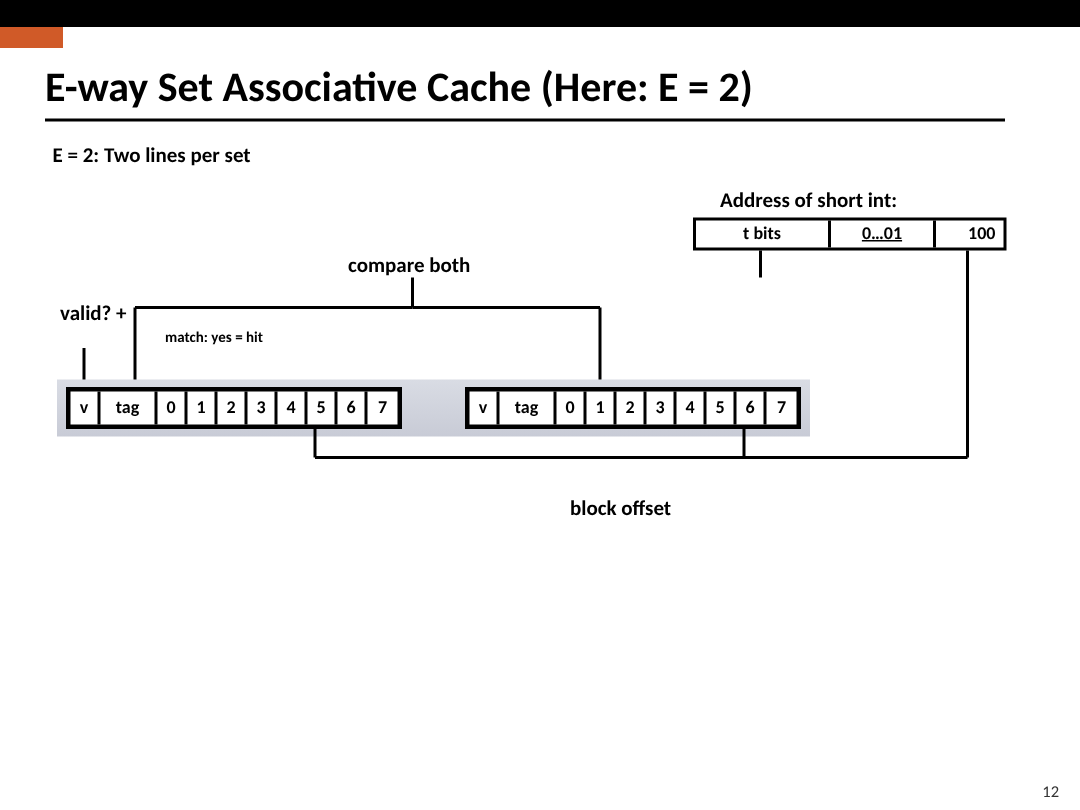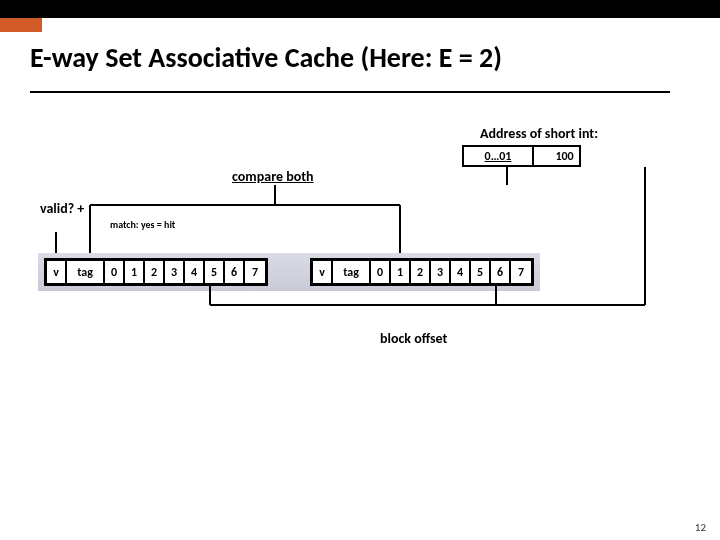--- a/index.html
+++ b/index.html
@@ -11,31 +11,31 @@
     position: relative;
     overflow: hidden;
   }
   .topbar { width: 100%; height: 18px; background: #000; }
   .orangebar { width: 42px; height: 14px; background: #d05a28; position: absolute; top:18px; left:0; }
   .title {
     position: absolute; top: 40px; left: 30px;
     font-size: 28px; font-weight: 700;
     border-bottom: 2px solid #000;
     width: 640px;
-    padding-bottom: 16px;
+    padding-bottom: 4px;
   }
   .subtitle { position:absolute; top:95px; left:35px; font-size:14px; font-weight:700; line-height:1.35;}
   .addr-label { position:absolute; top:125px; left:480px; font-size:14px; font-weight:700;}
   .addr-box { position:absolute; top:145px; left:462px; border:2px solid #000; display:flex; height:22px; font-size:12px; font-weight:700;}
   .addr-box div { border-right:2px solid #000; display:flex; align-items:center; justify-content:center;}
   .addr-box div:last-child{border-right:none;}
   .addr-t{width:90px;}
   .addr-s{width:70px;text-decoration:underline;}
   .addr-b{width:45px;padding-left:16px;}
-  .compare { position:absolute; top:168px; left:232px; font-size:14px; font-weight:700;text-decoration:underline;}
+  .compare { position:absolute; top:168px; left:232px; font-size:14px; font-weight:700;}
   .valid { position:absolute; top:200px; left:40px; font-size:14px; font-weight:700;}
   .match { position:absolute; top:218px; left:110px; font-size:10px; font-weight:700;text-align:center;}
 
   .cache-row {
     position:absolute; top:253px; left:38px;
     display:flex; gap:42px;
     padding:5px 6px;
     background: linear-gradient(#d9dce4,#c8cbd6);
   }
   .line { display:flex; border:3px solid #000; height:28px; background:#fff;}
@@ -52,25 +52,26 @@
 </style>
 </head>
 <body>
 
 <div class="topbar"></div>
 <div class="orangebar"></div>
 
 <div class="title">E-way Set Associative Cache (Here: E = 2)</div>
 
 <div class="subtitle">
-  <br>
+  <span>E = 2: Two lines per set</span><br>
 </div>
 
 <div class="addr-label">Address of short int:</div>
 <div class="addr-box">
+  <div class="addr-t">t bits</div>
   <div class="addr-s">0…01</div>
   <div class="addr-b">100</div>
 </div>
 
 <div class="compare">compare both</div>
 <div class="valid">valid?  +</div>
 <div class="match">match: yes = hit</div>
 
 <div class="cache-row">
   <div class="line">

